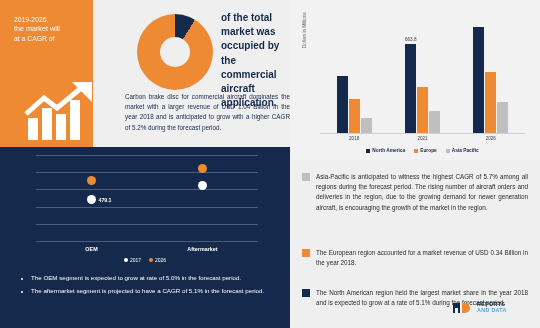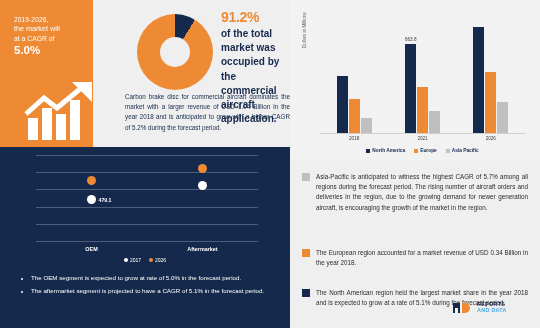--- a/index.html
+++ b/index.html
@@ -99,39 +99,37 @@
 </head>
 <body>
 
 <div class="canvas">
 
   <div class="panel-orange">
     <div class="acc">
       <div class="l1">2019-2026,</div>
       <div class="l2">the market will</div>
       <div class="l4">at a CAGR of</div>
-      <div class="l5">5.0%</div>
     </div>
     <svg class="growth" viewBox="0 0 82 62">
       <rect x="4" y="38" width="10" height="22" fill="#fff"></rect>
       <rect x="18" y="28" width="10" height="32" fill="#fff"></rect>
       <rect x="32" y="34" width="10" height="26" fill="#fff"></rect>
       <rect x="46" y="20" width="10" height="40" fill="#fff"></rect>
       <path d="M2 34 L20 18 L33 28 L62 4" stroke="#fff" stroke-width="5" fill="none"></path>
       <path d="M48 2 L68 2 L68 22 Z" fill="#fff"></path>
     </svg>
   </div>
 
   <div class="panel-donut">
     <div class="donut-wrap">
       <div class="donut"></div>
       <div class="donut-hole"></div>
     </div>
     <div class="pct-block">
-      <div class="pct-num">91.2%</div>
       <div class="pct-txt">of the total market was occupied by the commercial aircraft application.</div>
     </div>
     <div class="donut-para">Carbon brake disc for commercial aircraft dominates the market with a larger revenue of USD 1.04 Billion in the year 2018 and is anticipated to grow with a higher CAGR of 5.2% during the forecast period.</div>
   </div>
 
   <div class="panel-bar">
     <div class="bc">
       <div class="bc-ylab">Dollars in Millions</div>
       <div class="bc-axis"></div>
       <div class="bc-groups" id="bar-groups">

